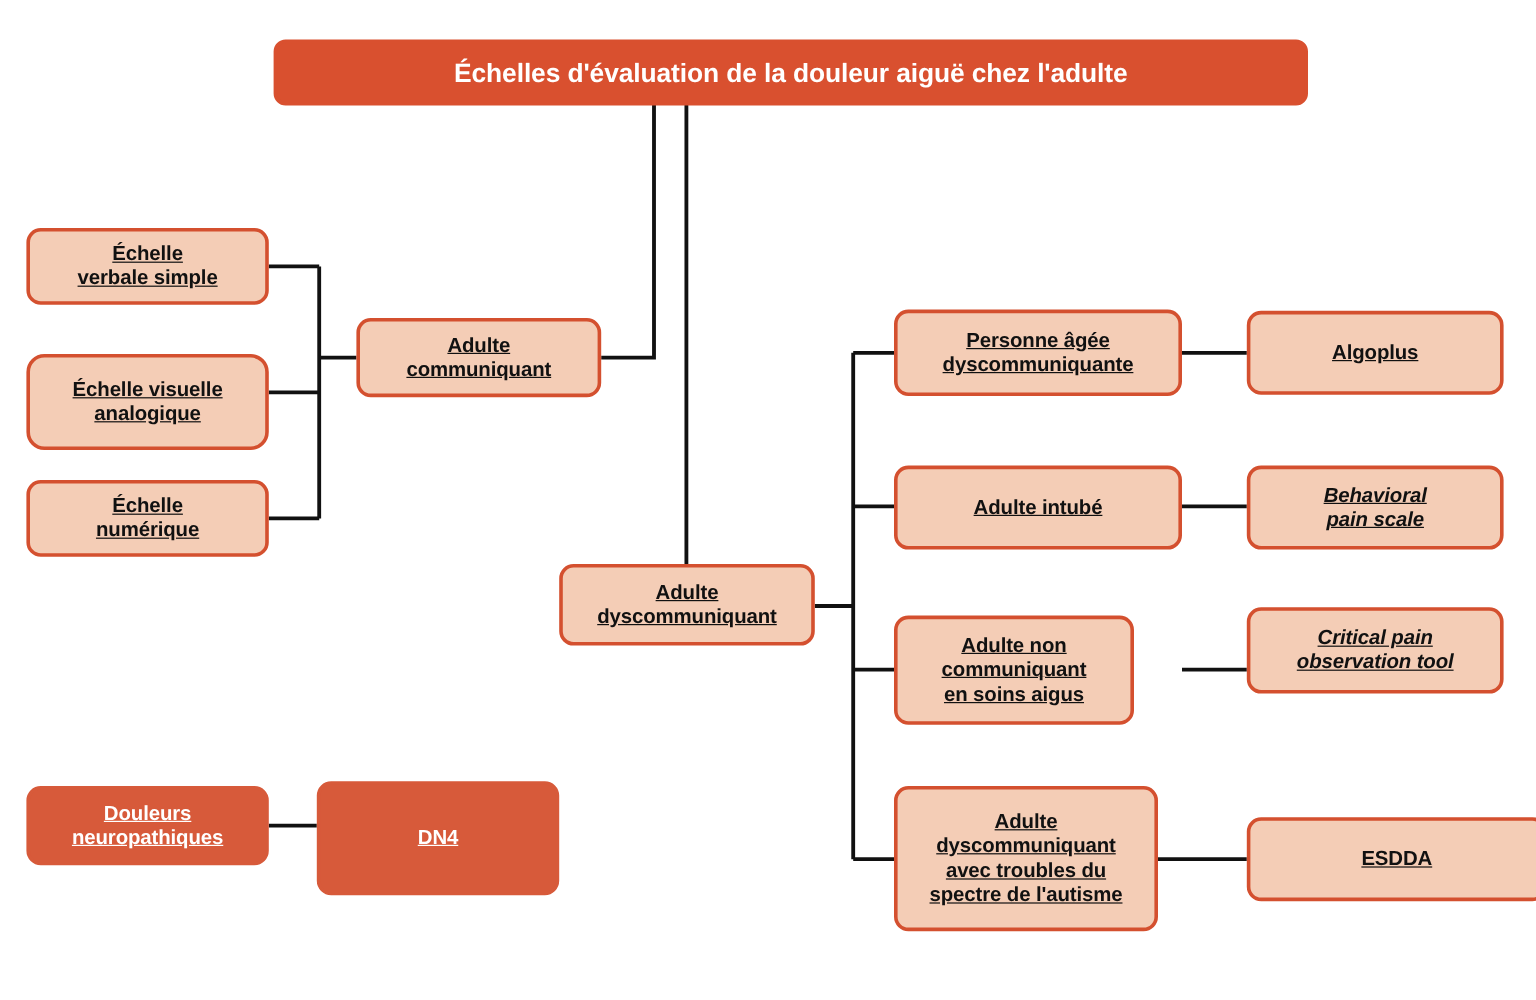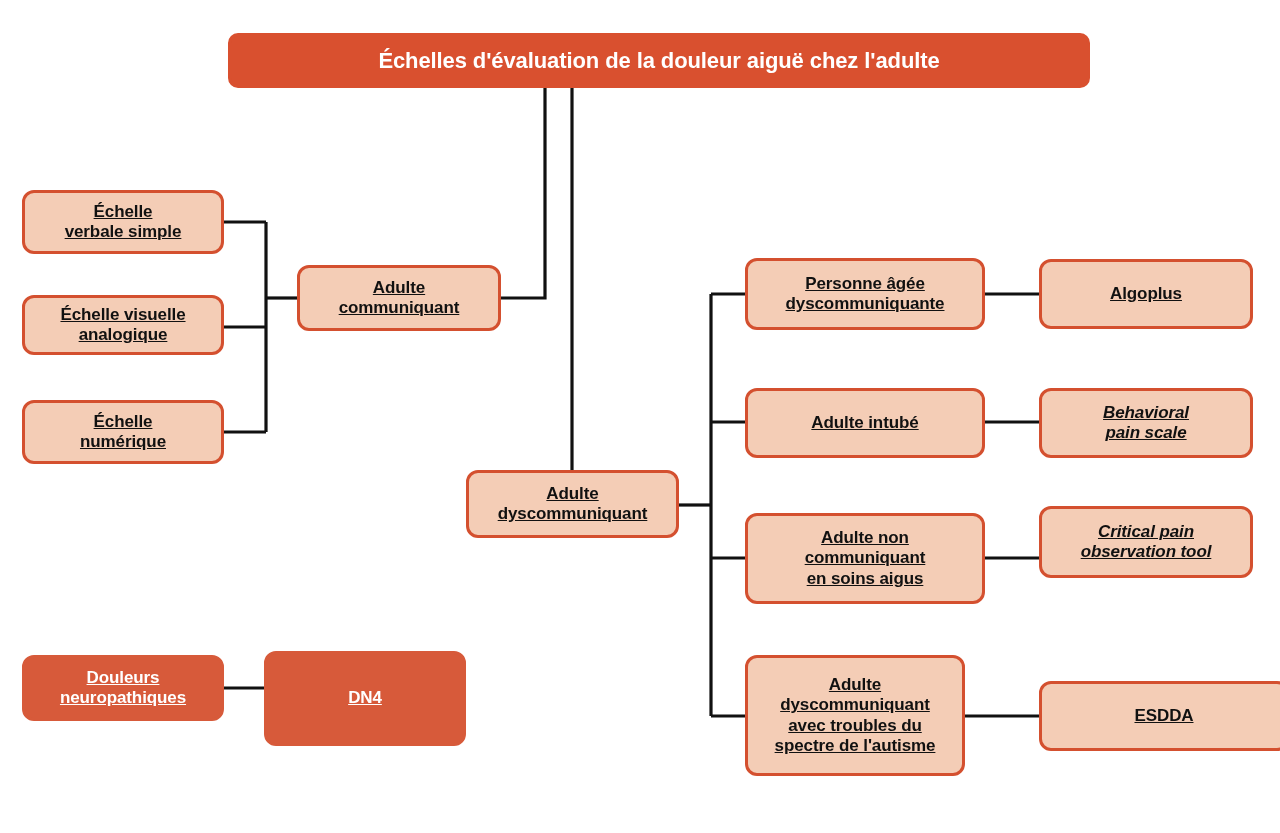--- a/index.html
+++ b/index.html
@@ -101,21 +101,21 @@
 
   <div class="node title" style="left:228px; top:33px; width:862px; height:55px;">
     <span class="lbl">Échelles d'évaluation de la douleur aiguë chez l'adulte</span>
   </div>
 
   <div class="node fs17" style="left:22px; top:190px; width:202px; height:64px;">
     <span class="lbl">Échelle
 verbale simple</span>
   </div>
 
-  <div class="node fs17" style="left:22px; top:295px; width:202px; height:60px;">
+  <div class="node fs17" style="left:22px; top:295px; width:202px; height:80px;border-radius:15px;">
     <span class="lbl">Échelle visuelle
 analogique</span>
   </div>
 
   <div class="node fs17" style="left:22px; top:400px; width:202px; height:64px;">
     <span class="lbl">Échelle
 numérique</span>
   </div>
 
   <div class="node fs17" style="left:297px; top:265px; width:204px; height:66px;">
@@ -130,21 +130,21 @@
 
   <div class="node fs17" style="left:745px; top:388px; width:240px; height:70px;">
     <span class="lbl">Adulte intubé</span>
   </div>
 
   <div class="node fs17" style="left:745px; top:258px; width:240px; height:72px;">
     <span class="lbl">Personne âgée
 dyscommuniquante</span>
   </div>
 
-  <div class="node fs17" style="left:745px; top:513px; width:240px; height:91px;">
+  <div class="node fs17" style="left:745px; top:513px; width:200px; height:91px;">
     <span class="lbl">Adulte non
 communiquant
 en soins aigus</span>
   </div>
 
   <div class="node fs17" style="left:745px; top:655px; width:220px; height:121px;">
     <span class="lbl">Adulte
 dyscommuniquant
 avec troubles du
 spectre de l'autisme</span>

